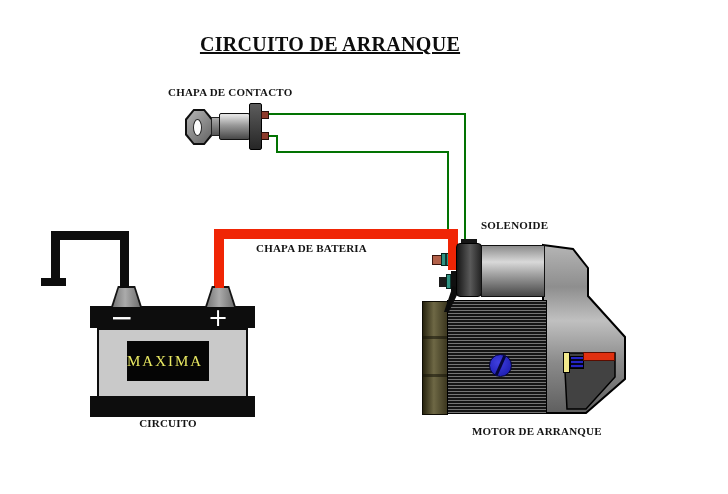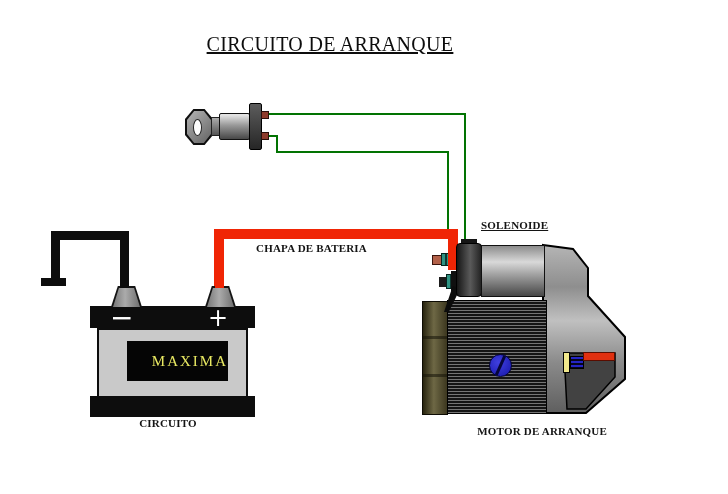--- a/index.html
+++ b/index.html
@@ -4,30 +4,30 @@
 <style>
   html,body{margin:0;padding:0;background:#fff;}
   .canvas{
     position:relative;width:728px;height:494px;background:#ffffff;
     font-family:"Liberation Serif","DejaVu Serif",serif;overflow:hidden;
   }
   .abs{position:absolute;box-sizing:border-box;}
   .lbl{position:absolute;font-weight:bold;font-size:11px;color:#141414;letter-spacing:.2px;white-space:nowrap;}
   .title{
     position:absolute;left:190px;top:33px;width:280px;text-align:center;
-    font-weight:normal;font-size:20px;color:#0d0d0d;text-decoration:underline;letter-spacing:.3px;
+    font-weight:bold;font-size:20px;color:#0d0d0d;text-decoration:underline;letter-spacing:.3px;
   }
   
   .wg{position:absolute;background:#027302;}
   .wr{position:absolute;background:#f02505;}
   .wb{position:absolute;background:#0d0d0d;}
   
   .bat-topbar{left:90px;top:306px;width:165px;height:22px;background:#0d0d0d;}
   .bat-body{left:97px;top:328px;width:151px;height:70px;background:#c9c9c9;border:2px solid #0d0d0d;}
-  .bat-plate{left:127px;top:341px;width:101px;height:40px;background:#050505;display:flex;align-items:center;justify-content:flex-end;}
+  .bat-plate{left:127px;top:341px;width:82px;height:40px;background:#050505;display:flex;align-items:center;justify-content:flex-start;}
   .bat-brand{color:#e8e862;font-size:15px;letter-spacing:2px;}
   .bat-botbar{left:90px;top:396px;width:165px;height:21px;background:#0d0d0d;}
   .sign{position:absolute;color:#fff;line-height:1;font-family:"DejaVu Sans",sans-serif;}
   .term{clip-path:polygon(22% 0,78% 0,100% 100%,0 100%);background:#141414;}
   .term-in{position:absolute;left:2px;top:2px;right:2px;bottom:0;
     clip-path:polygon(22% 0,78% 0,100% 100%,0 100%);
     background:linear-gradient(90deg,#777,#ababab 45%,#6f6f6f);}
   
   .keyhead{clip-path:polygon(30% 0,70% 0,100% 28%,100% 72%,70% 100%,30% 100%,0 72%,0 28%);background:#0f0f0f;}
   .keyhead-in{position:absolute;left:2px;top:2px;right:2px;bottom:2px;
@@ -52,24 +52,25 @@
   .gearrect{background:repeating-linear-gradient(180deg,#2424c4 0 2px,#05051e 2px 4px);border:1px solid #000;}
   .yellowrect{background:#f2e98c;border:1px solid #000;}
   .redbar{background:#e03010;border:1px solid #5a0d00;}
 </style>
 </head>
 <body>
 
 <div class="canvas">
 
   <div class="title">CIRCUITO DE ARRANQUE</div>
-  <div class="lbl" style="left:481px;top:219px;text-decoration:underline;">SOLENOIDE</div>
+  <div class="lbl" style="left:168px;top:86px;">CHAPA DE CONTACTO</div>
+  <div class="lbl" style="left:481px;top:219px;">SOLENOIDE</div>
   <div class="lbl" style="left:256px;top:242px;">CHAPA DE BATERIA</div>
   <div class="lbl" style="left:118px;top:417px;width:100px;text-align:center;">CIRCUITO</div>
-  <div class="lbl" style="left:447px;top:425px;width:160px;text-align:right;">MOTOR DE ARRANQUE</div>
+  <div class="lbl" style="left:472px;top:425px;width:160px;text-align:left;">MOTOR DE ARRANQUE</div>
 
   <div class="wg abs" style="left:268px;top:113px;width:198px;height:2px;"></div>
   <div class="wg abs" style="left:464px;top:113px;width:2px;height:133px;"></div>
   <div class="wg abs" style="left:268px;top:135px;width:10px;height:2px;"></div>
   <div class="wg abs" style="left:276px;top:135px;width:2px;height:18px;"></div>
   <div class="wg abs" style="left:276px;top:151px;width:173px;height:2px;"></div>
   <div class="wg abs" style="left:447px;top:151px;width:2px;height:80px;"></div>
 
   <div class="abs" style="left:432px;top:255px;width:10px;height:10px;background:#b26048;border:1px solid #3a140c;"></div>
   <div class="thread abs" style="left:441px;top:253px;width:17px;height:13px;"></div>

